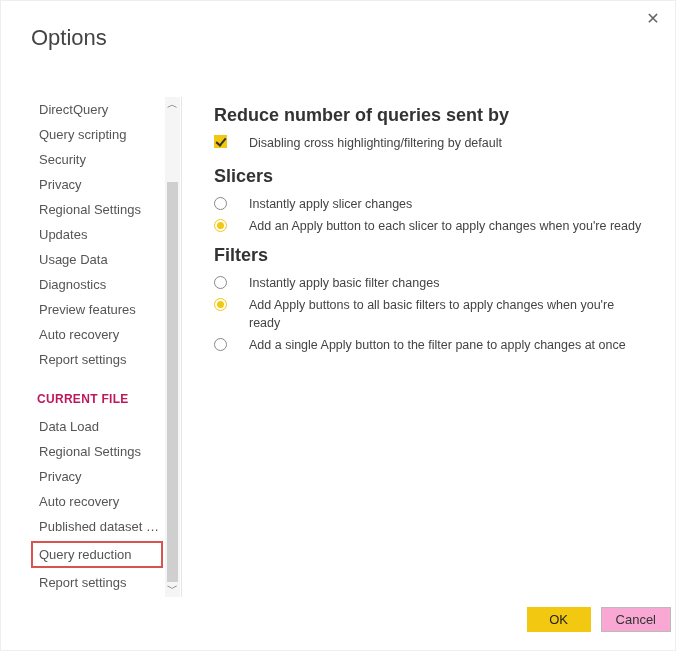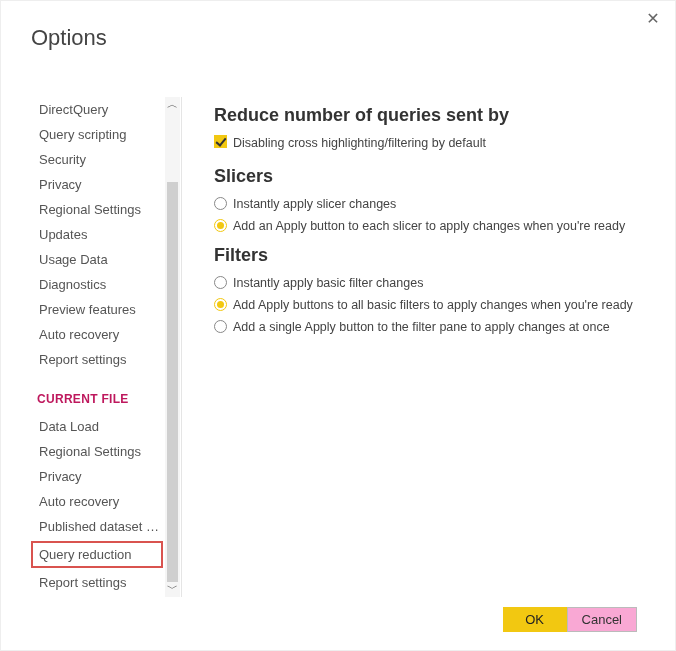--- a/index.html
+++ b/index.html
@@ -113,21 +113,21 @@
   }
   .section-title {
     font-size: 18px;
     font-weight: 700;
     color: #333;
     margin: 4px 0 6px 0;
   }
   .opt-row {
     display: flex;
     align-items: flex-start;
-    gap: 6px;
+    gap: 22px;
     padding: 2px 0;
     color: #444;
     font-size: 12.5px;
     line-height: 18px;
   }
   .checkbox {
     width: 13px;
     height: 13px;
     border: 1px solid #888;
     flex: 0 0 13px;
@@ -169,23 +169,23 @@
     width: 7px;
     height: 7px;
     border-radius: 50%;
     background: #f2c811;
     left: 2px;
     top: 2px;
   }
   .button-row {
     position: absolute;
     bottom: 18px;
-    right: 38px;
+    right: 4px;
     display: flex;
-    gap: 0;
+    gap: 10px;
   }
   .btn {
     min-width: 64px;
     padding: 4px 14px;
     font-size: 13px;
     border: 1px solid #bbb;
     background: #f9a8d4;
     cursor: pointer;
     text-align: center;
   }

